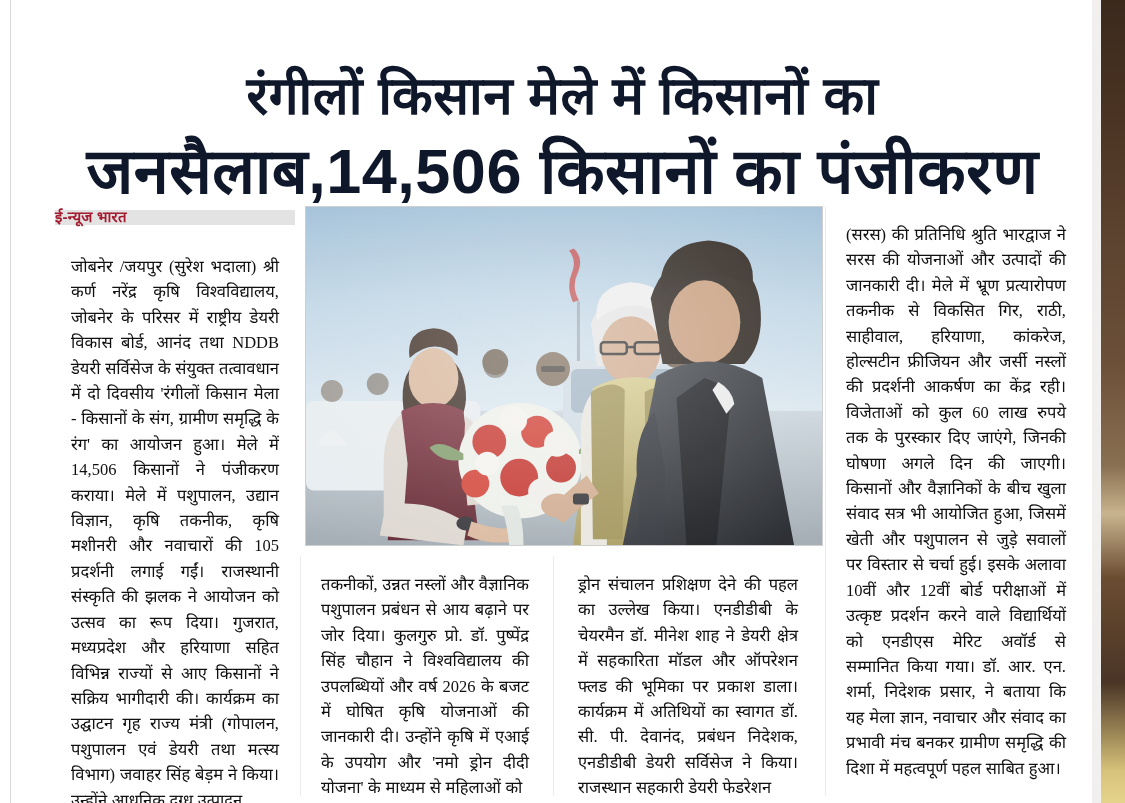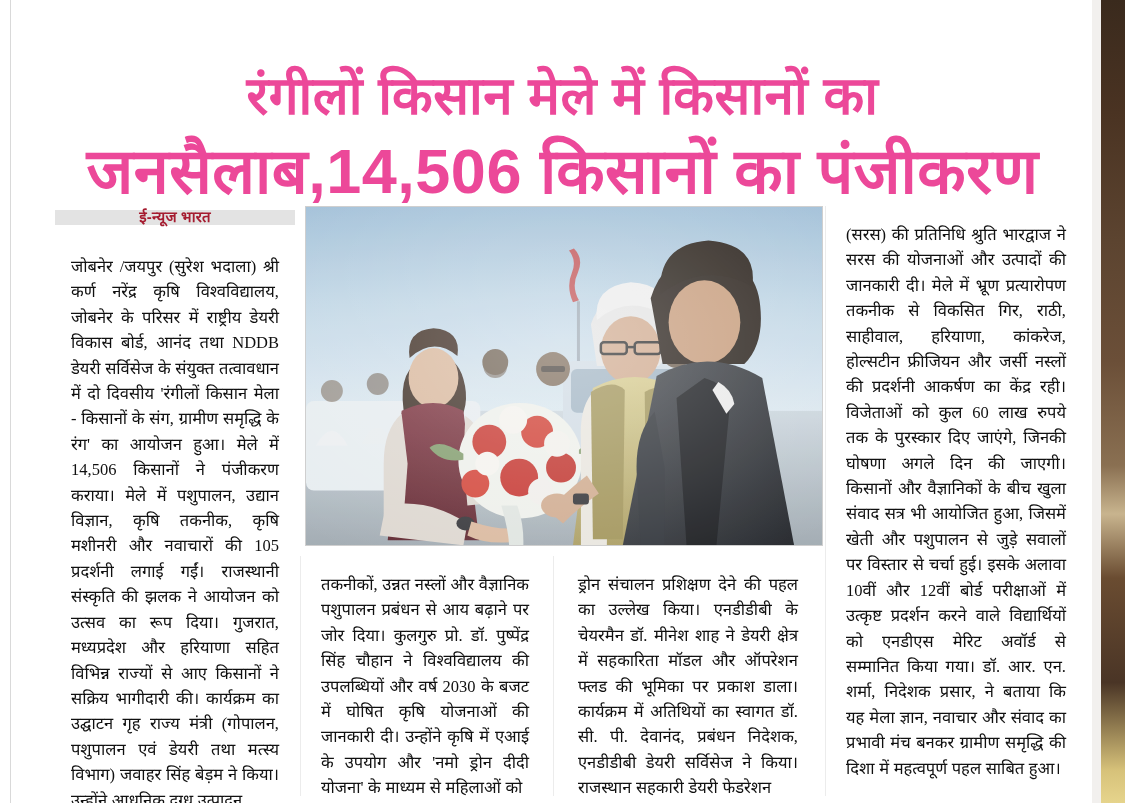--- a/index.html
+++ b/index.html
@@ -49,21 +49,21 @@
     background: #f2f0ee;
   }
 
   
   .headline {
     position: absolute;
     left: 40px;
     top: 26px;
     width: 1045px;
     text-align: center;
-    color: #ec4899;
+    color: #0f172a;
     font-family: "Liberation Sans", "DejaVu Sans", sans-serif;
     font-weight: bold;
     font-size: 54px;
     line-height: 1.30;
     letter-spacing: 0.5px;
   }
   .headline .hl-line { display: block; white-space: nowrap; }
   .headline .hl-line-1 { font-size: 53px; }
   .headline .hl-line-2 { font-size: 63px; }
 
@@ -78,21 +78,21 @@
   .byline-bar {
     position: absolute;
     left: 0; top: 4px;
     width: 240px; height: 15px;
     background: #e3e3e3;
   }
   .byline-text {
     position: absolute;
     left: 0; top: 0;
     width: 240px;
-    text-align: center;
+    text-align: left;
     font-family: "Liberation Sans", "DejaVu Sans", sans-serif;
     font-weight: bold;
     font-size: 15px;
     line-height: 22px;
     color: #a51c30;
     letter-spacing: 0.2px;
   }
 
   
   .photo {
@@ -278,21 +278,21 @@
 
   <div class="gutter g1"></div>
   <div class="gutter g2"></div>
   <div class="gutter g3"></div>
 
   <div class="col col-1">
     <p>जोबनेर /जयपुर (सुरेश भदाला) श्री कर्ण नरेंद्र कृषि विश्वविद्यालय, जोबनेर के परिसर में राष्ट्रीय डेयरी विकास बोर्ड, आनंद तथा NDDB डेयरी सर्विसेज के संयुक्त तत्वावधान में दो दिवसीय 'रंगीलों किसान मेला - किसानों के संग, ग्रामीण समृद्धि के रंग' का आयोजन हुआ। मेले में 14,506 किसानों ने पंजीकरण कराया। मेले में पशुपालन, उद्यान विज्ञान, कृषि तकनीक, कृषि मशीनरी और नवाचारों की 105 प्रदर्शनी लगाई गईं। राजस्थानी संस्कृति की झलक ने आयोजन को उत्सव का रूप दिया। गुजरात, मध्यप्रदेश और हरियाणा सहित विभिन्न राज्यों से आए किसानों ने सक्रिय भागीदारी की। कार्यक्रम का उद्घाटन गृह राज्य मंत्री (गोपालन, पशुपालन एवं डेयरी तथा मत्स्य विभाग) जवाहर सिंह बेड़म ने किया। उन्होंने आधुनिक दुग्ध उत्पादन</p>
   </div>
 
   <div class="col col-2">
-    <p>तकनीकों, उन्नत नस्लों और वैज्ञानिक पशुपालन प्रबंधन से आय बढ़ाने पर जोर दिया। कुलगुरु प्रो. डॉ. पुष्पेंद्र सिंह चौहान ने विश्वविद्यालय की उपलब्धियों और वर्ष 2030 के बजट में घोषित कृषि योजनाओं की जानकारी दी। उन्होंने कृषि में एआई के उपयोग और 'नमो ड्रोन दीदी योजना' के माध्यम से महिलाओं को</p>
+    <p>तकनीकों, उन्नत नस्लों और वैज्ञानिक पशुपालन प्रबंधन से आय बढ़ाने पर जोर दिया। कुलगुरु प्रो. डॉ. पुष्पेंद्र सिंह चौहान ने विश्वविद्यालय की उपलब्धियों और वर्ष 2026 के बजट में घोषित कृषि योजनाओं की जानकारी दी। उन्होंने कृषि में एआई के उपयोग और 'नमो ड्रोन दीदी योजना' के माध्यम से महिलाओं को</p>
   </div>
 
   <div class="col col-3">
     <p>ड्रोन संचालन प्रशिक्षण देने की पहल का उल्लेख किया। एनडीडीबी के चेयरमैन डॉ. मीनेश शाह ने डेयरी क्षेत्र में सहकारिता मॉडल और ऑपरेशन फ्लड की भूमिका पर प्रकाश डाला। कार्यक्रम में अतिथियों का स्वागत डॉ. सी. पी. देवानंद, प्रबंधन निदेशक, एनडीडीबी डेयरी सर्विसेज ने किया। राजस्थान सहकारी डेयरी फेडरेशन</p>
   </div>
 
   <div class="col col-4">
     <p>(सरस) की प्रतिनिधि श्रुति भारद्वाज ने सरस की योजनाओं और उत्पादों की जानकारी दी। मेले में भ्रूण प्रत्यारोपण तकनीक से विकसित गिर, राठी, साहीवाल, हरियाणा, कांकरेज, होल्सटीन फ्रीजियन और जर्सी नस्लों की प्रदर्शनी आकर्षण का केंद्र रही। विजेताओं को कुल 60 लाख रुपये तक के पुरस्कार दिए जाएंगे, जिनकी घोषणा अगले दिन की जाएगी। किसानों और वैज्ञानिकों के बीच खुला संवाद सत्र भी आयोजित हुआ, जिसमें खेती और पशुपालन से जुड़े सवालों पर विस्तार से चर्चा हुई। इसके अलावा 10वीं और 12वीं बोर्ड परीक्षाओं में उत्कृष्ट प्रदर्शन करने वाले विद्यार्थियों को एनडीएस मेरिट अवॉर्ड से सम्मानित किया गया। डॉ. आर. एन. शर्मा, निदेशक प्रसार, ने बताया कि यह मेला ज्ञान, नवाचार और संवाद का प्रभावी मंच बनकर ग्रामीण समृद्धि की दिशा में महत्वपूर्ण पहल साबित हुआ।</p>
   </div>
 

